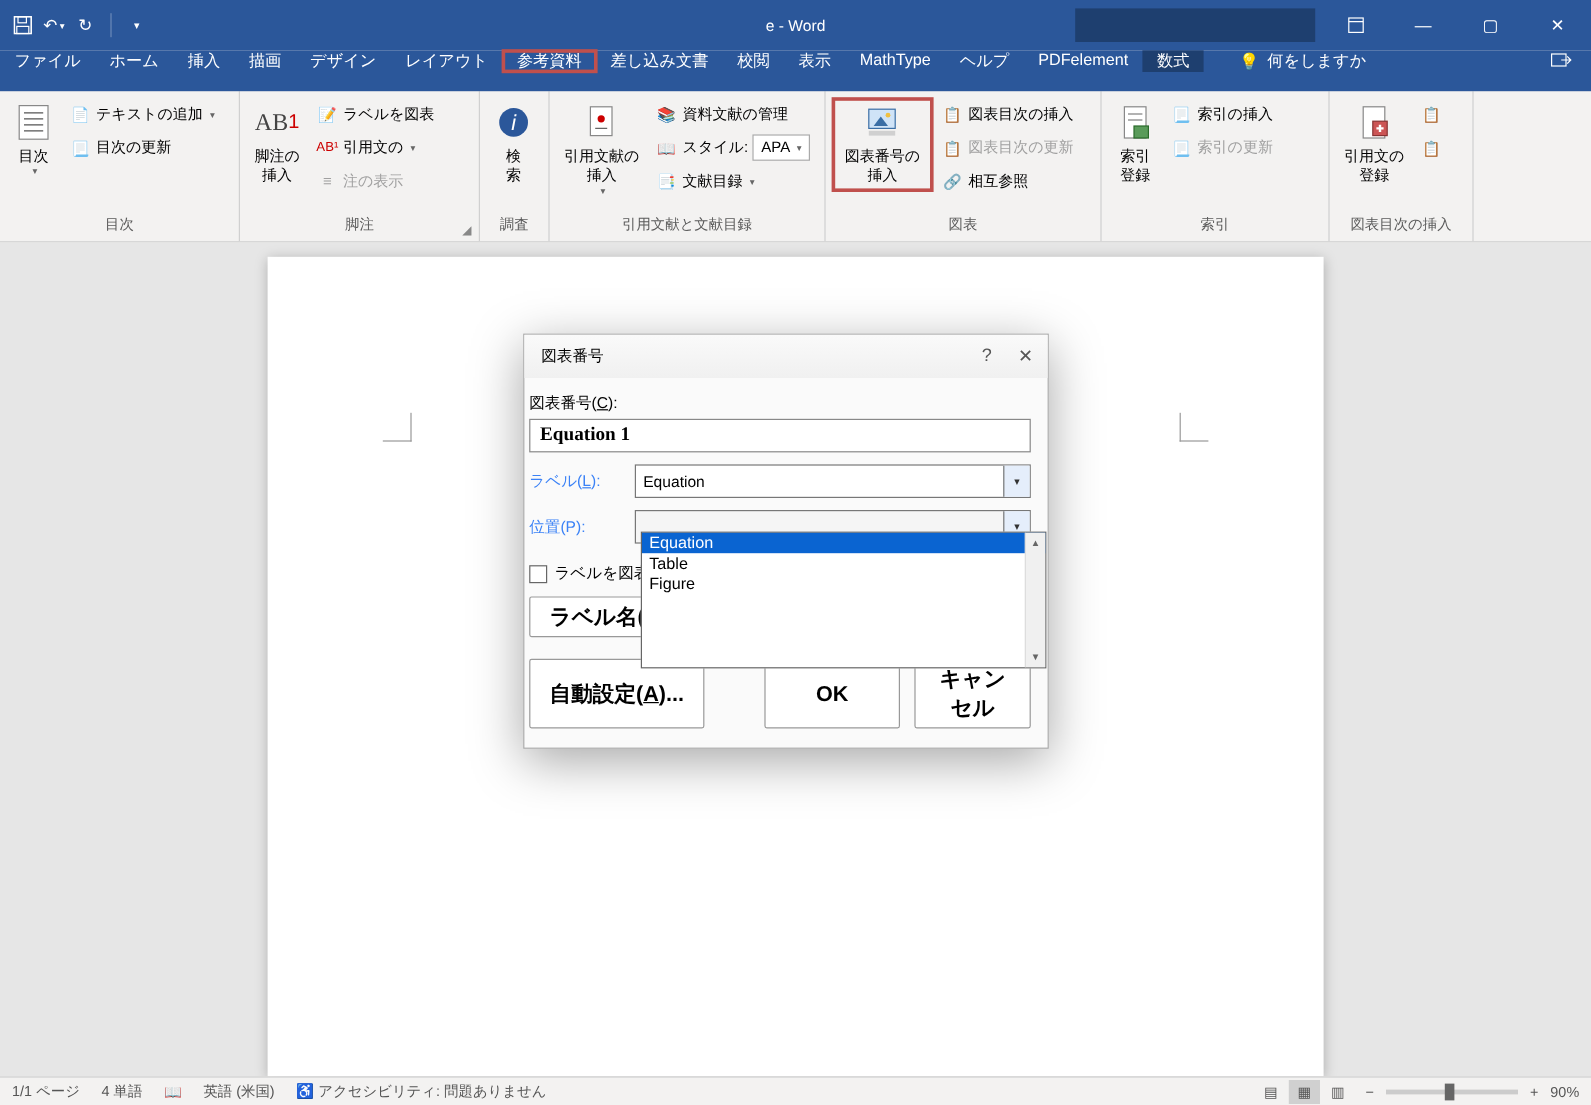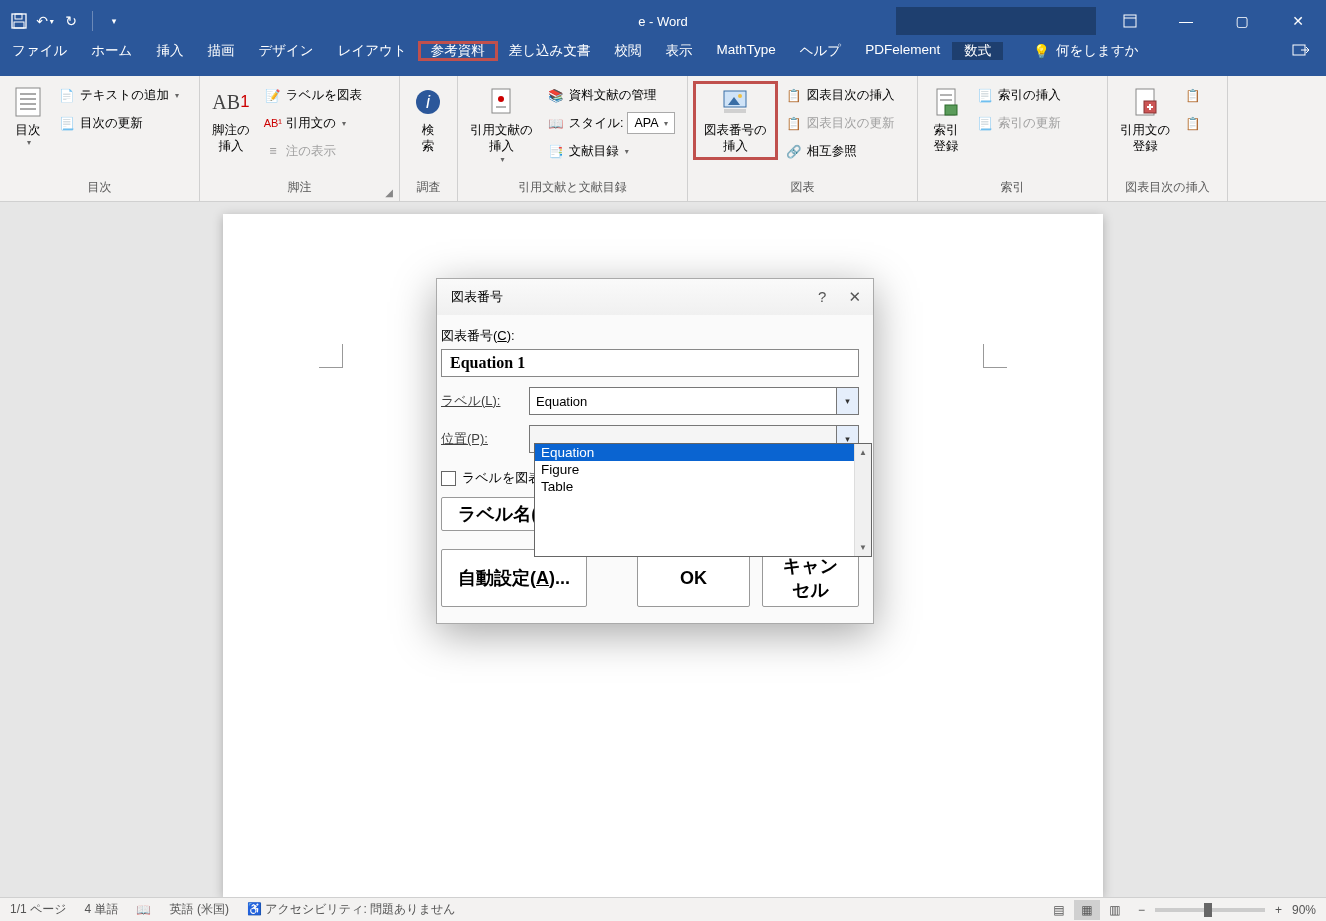--- a/index.html
+++ b/index.html
@@ -43,21 +43,21 @@
 .crop-tl { top: 130px; left: 96px; border-bottom: 1px solid #999; border-right: 1px solid #999; }
 .crop-br { top: 130px; right: 96px; border-bottom: 1px solid #999; border-left: 1px solid #999; }
 
 .dialog { position: absolute; top: 278px; left: 436px; width: 438px; background: #fafafa; border: 1px solid #aaa; box-shadow: 0 10px 40px rgba(0,0,0,0.35); z-index: 50; }
 .dlg-title { height: 36px; display: flex; align-items: center; padding: 0 14px; font-size: 13px; position: relative; background: linear-gradient(#fafafa,#f0f0f0); }
 .dlg-title .r { position: absolute; right: 12px; display: flex; gap: 22px; font-size: 15px; color: #555; }
 .dlg-body { padding: 8px 14px 16px 4px; font-size: 13px; }
 .lbl { margin-top: 4px; }
 .txtbox { width: 100%; border: 1px solid #888; padding: 4px 8px; font-family: "Times New Roman", serif; font-size: 16px; font-weight: bold; margin-top: 4px; }
 .opt-row { display: flex; align-items: center; margin-top: 10px; gap: 8px; }
-.opt-row .olbl { width: 80px; color: #404040; text-decoration: underline; }
+.opt-row .olbl { width: 80px; color: #3b82f6; }
 .combo { flex: 1; border: 1px solid #777; height: 28px; display: flex; align-items: center; padding-left: 6px; background: white; position: relative; }
 .combo .arrow { position: absolute; right: 0; top: 0; bottom: 0; width: 22px; background: #e5eefb; border-left: 1px solid #777; display: flex; align-items: center; justify-content: center; font-size: 9px; color: #333; }
 .combo.disabled { color: #aaa; background: #f5f5f5; }
 
 .dropdown-list { position: absolute; left: 97px; right: 1px; top: 128px; height: 114px; background: white; border: 1px solid #666; z-index: 60; font-size: 13.5px; }
 .dropdown-list .item { padding: 1px 6px; }
 .dropdown-list .item.sel { background: #0a64d1; color: white; }
 .dropdown-list .scrollbar { position: absolute; right: 0; top: 0; bottom: 0; width: 17px; background: #f0f0f0; border-left: 1px solid #ddd; }
 .scrollbar .up, .scrollbar .dn { height: 17px; display: flex; align-items: center; justify-content: center; font-size: 8px; color: #666; }
 .scrollbar .dn { position: absolute; bottom: 0; width: 100%; }
@@ -366,22 +366,22 @@
       <div class="olbl disabled">位置(P):</div>
       <div class="combo disabled">
         <span></span>
         <div class="arrow">▾</div>
       </div>
     </div>
 
     
     <div class="dropdown-list">
       <div class="item sel">Equation</div>
+      <div class="item">Table</div>
       <div class="item">Figure</div>
-      <div class="item">Table</div>
       <div class="scrollbar">
         <div class="up">▲</div>
         <div class="dn">▼</div>
       </div>
     </div>
 
     <div class="chk-row">
       <div class="chk"></div>
       <span>ラベルを図表</span>
     </div>

